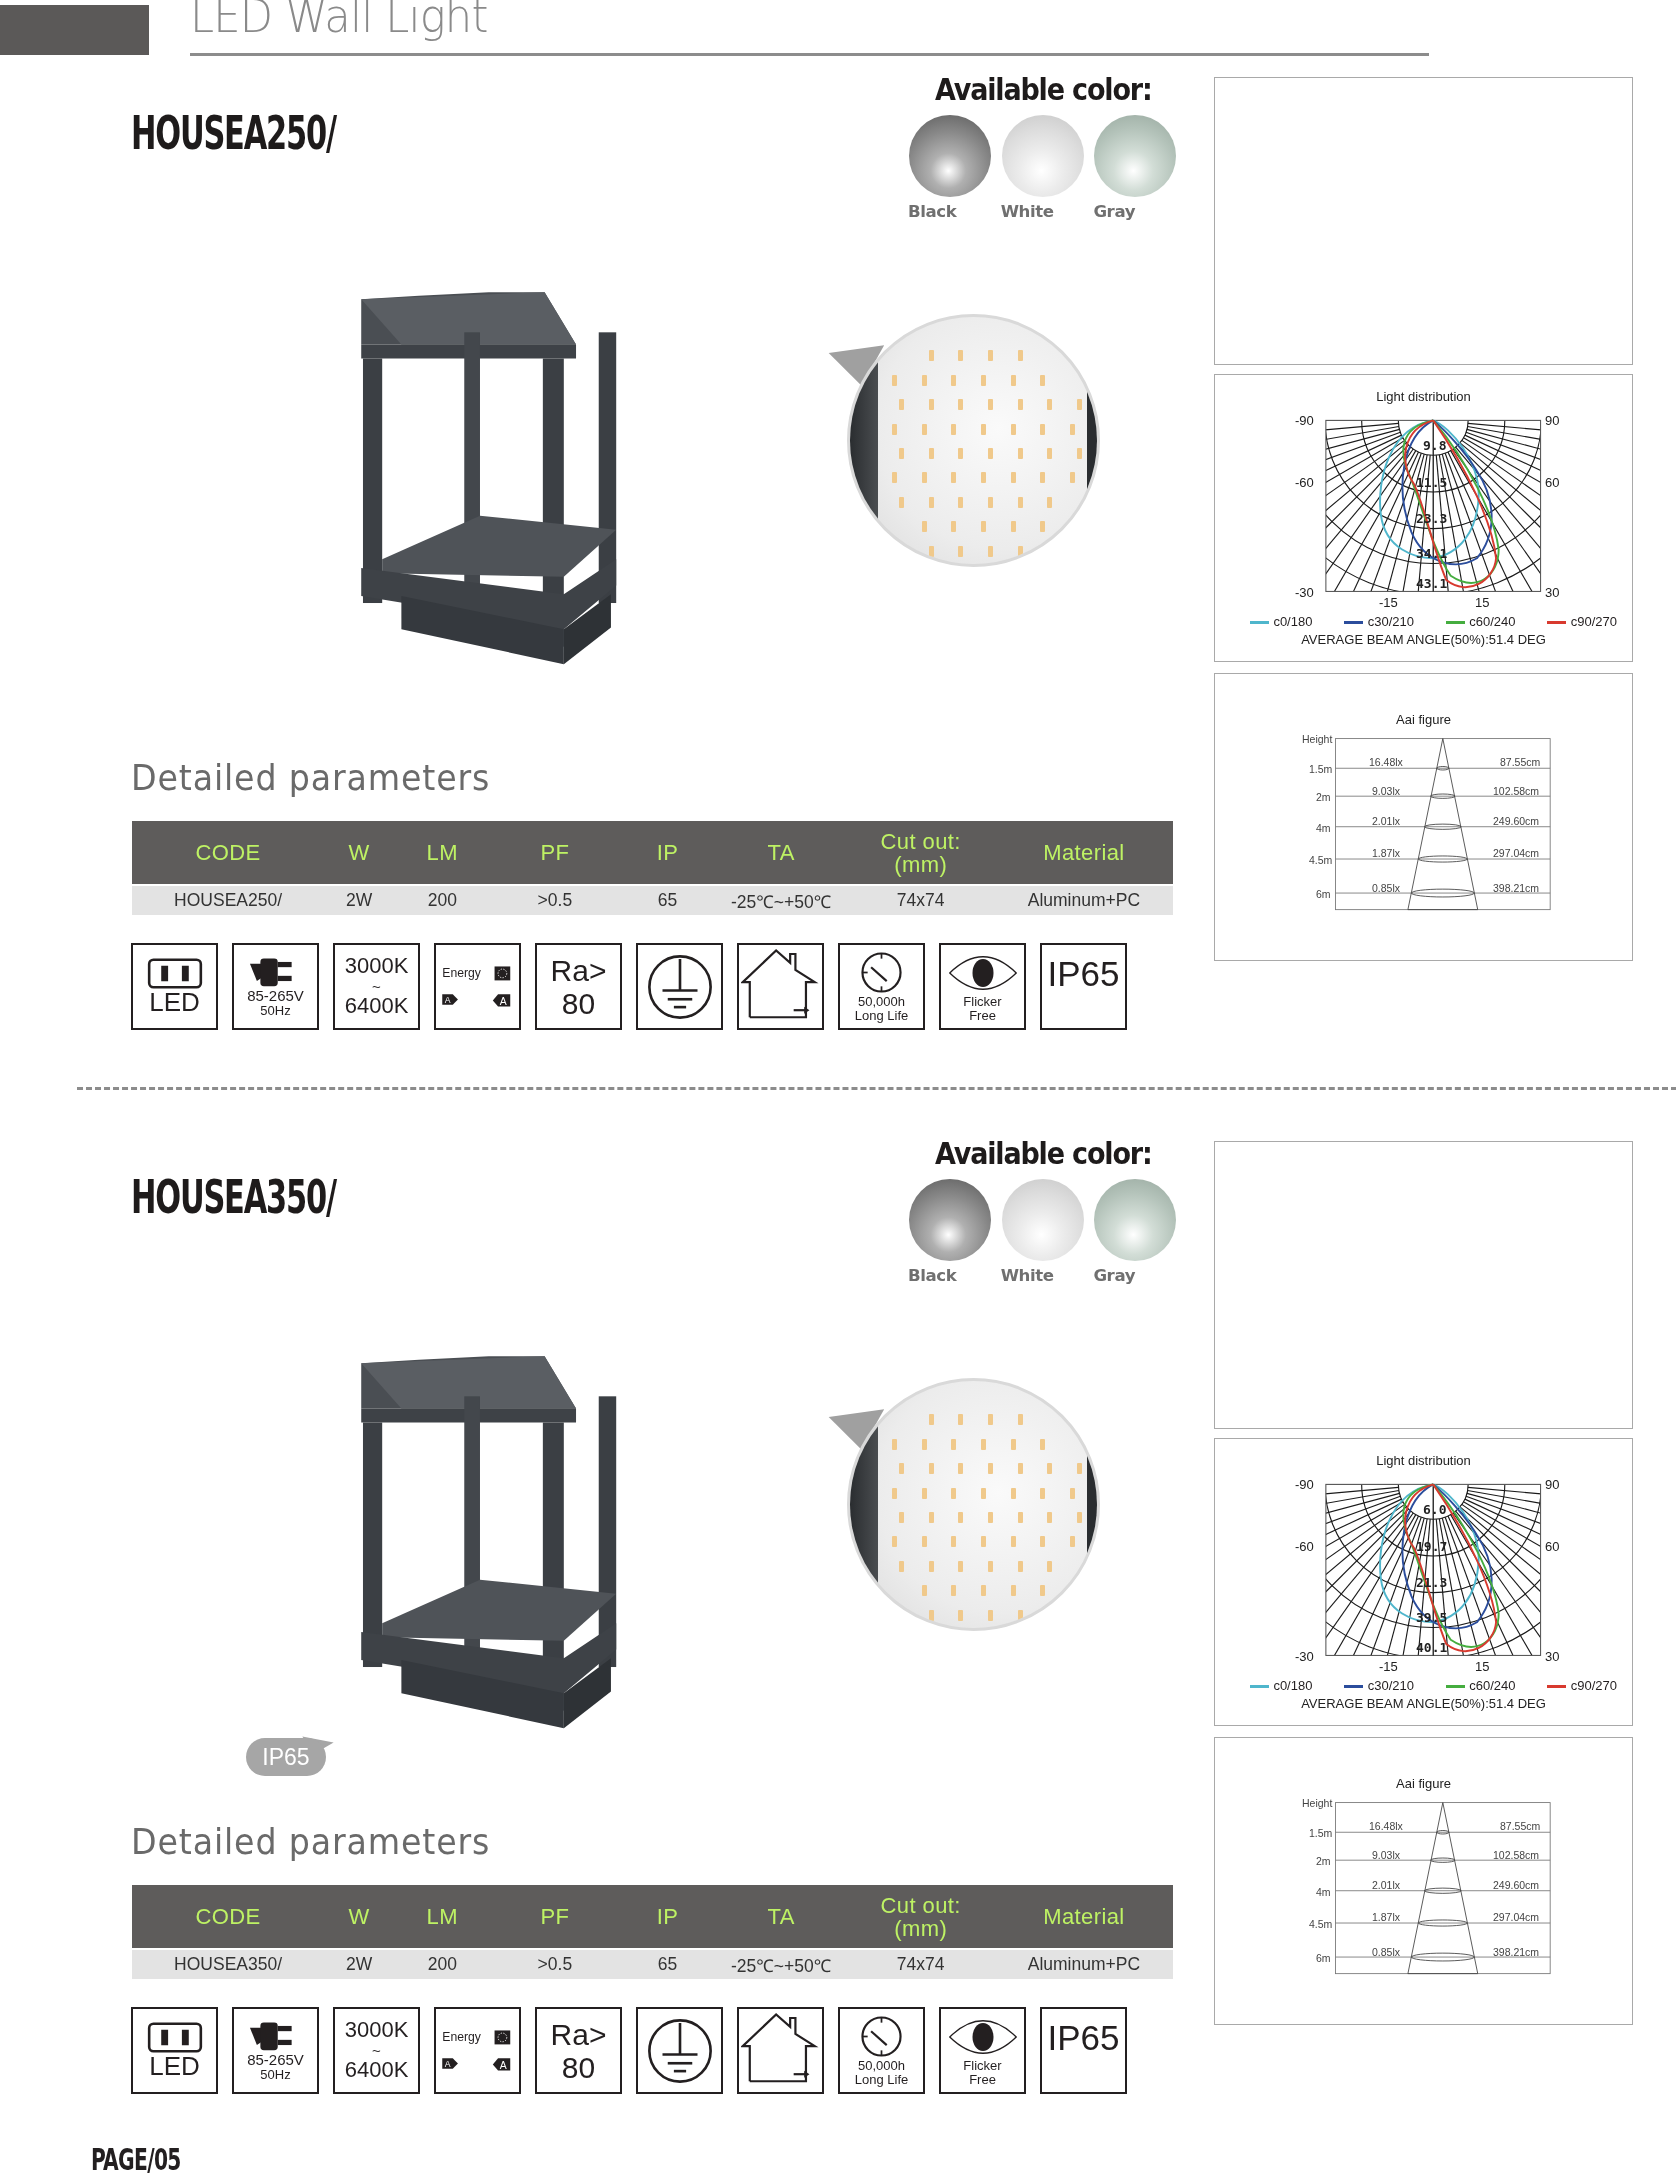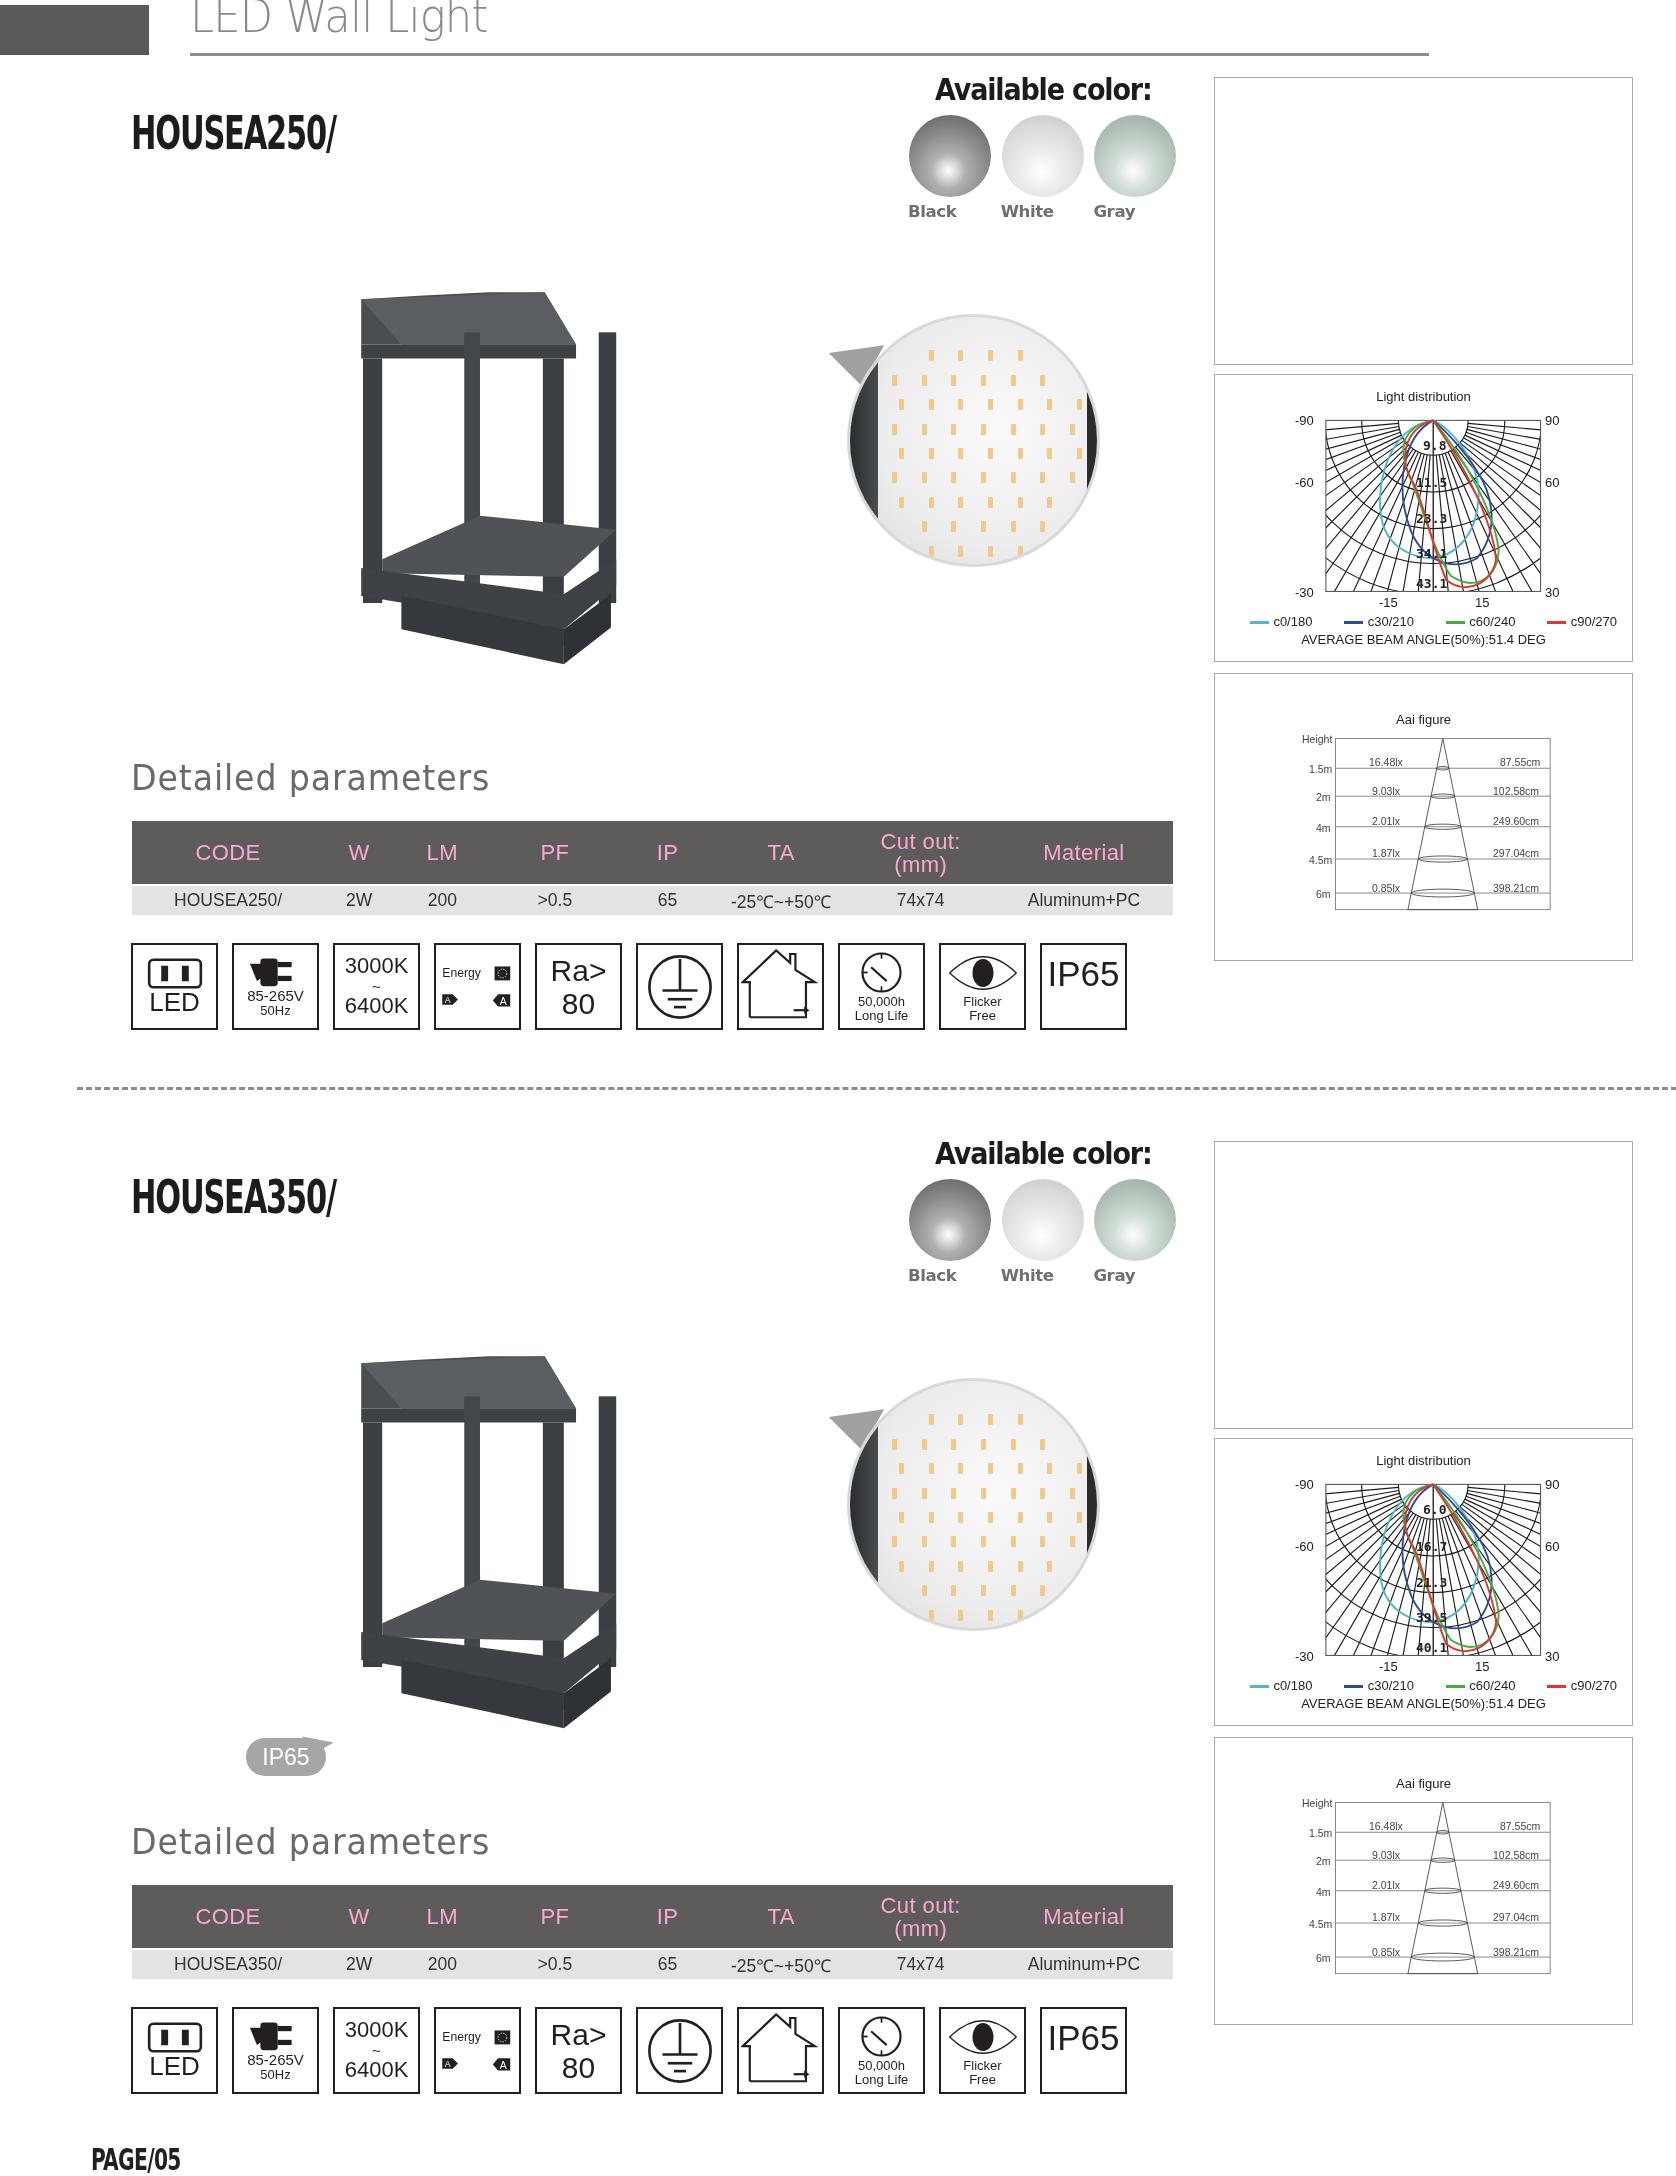--- a/index.html
+++ b/index.html
@@ -38,21 +38,21 @@
   .p-blank { top: 77px; height: 288px; }
   .p-light { top: 374px; height: 288px; }
   .p-aai { top: 673px; height: 288px; }
 
   .chart-title { position: absolute; width: 100%; text-align: center; font-size: 13px; color: #222; }
   .tick { position: absolute; font-size: 13px; color: #222; }
 
   
   .dp-title { position: absolute; left: 131px; top: 758px; font-family: "DejaVu Sans", sans-serif; font-size: 35px; color: #6a6a6a; letter-spacing: 0.9px; transform: scaleX(0.95); transform-origin: left top; }
   .spec-table { position: absolute; left: 132px; top: 821px; width: 1041px; border-collapse: collapse; font-family: "Liberation Sans", sans-serif; }
-  .spec-table th { background: #5e5c5b; color: #f9a8d4; font-weight: normal; font-size: 22px; height: 64px; line-height: 23px; letter-spacing: 0.4px; }
+  .spec-table th { background: #5e5c5b; color: #bef264; font-weight: normal; font-size: 22px; height: 64px; line-height: 23px; letter-spacing: 0.4px; }
   .spec-table td { background: #e3e3e3; color: #333; font-size: 17.5px; height: 30px; text-align: center; }
   .spec-table tr.sep th { border-bottom: 2.6px solid #fff; }
 
   
   .features { position: absolute; left: 131px; top: 943px; display: flex; gap: 14px; }
   .feat { width: 87px; height: 87px; border: 2.6px solid #231f20; background: #fff; position: relative; display: flex; flex-direction: column; align-items: center; justify-content: center; font-family: "Liberation Sans", sans-serif; color: #231f20; }
   .feat .big { font-size: 26px; line-height: 26px; }
   .feat .mid { font-size: 22px; line-height: 24.5px; }
   .feat .small { font-size: 15px; line-height: 15.7px; }
   .feat .tiny { font-size: 13px; line-height: 14px; }
@@ -474,21 +474,21 @@
     </svg>
     <span class="tick" style="left:80px;top:38px;">-90</span>
     <span class="tick" style="left:80px;top:100px;">-60</span>
     <span class="tick" style="left:80px;top:210px;">-30</span>
     <span class="tick" style="left:330px;top:38px;">90</span>
     <span class="tick" style="left:330px;top:100px;">60</span>
     <span class="tick" style="left:330px;top:210px;">30</span>
     <span class="tick" style="left:164px;top:220px;">-15</span>
     <span class="tick" style="left:260px;top:220px;">15</span>
     <span class="tick ring" style="left:208px;top:63px;font-weight:bold;font-family:'DejaVu Sans Mono',monospace;">6.0</span>
-    <span class="tick ring" style="left:201px;top:100px;font-weight:bold;font-family:'DejaVu Sans Mono',monospace;">16.7</span>
+    <span class="tick ring" style="left:201px;top:100px;font-weight:bold;font-family:'DejaVu Sans Mono',monospace;">19.7</span>
     <span class="tick ring" style="left:201px;top:136px;font-weight:bold;font-family:'DejaVu Sans Mono',monospace;">21.3</span>
     <span class="tick ring" style="left:201px;top:171px;font-weight:bold;font-family:'DejaVu Sans Mono',monospace;">39.5</span>
     <span class="tick ring" style="left:201px;top:201px;font-weight:bold;font-family:'DejaVu Sans Mono',monospace;">40.1</span>
     <div style="position:absolute;left:35px;top:239px;width:367px;display:flex;justify-content:space-between;font-size:13px;">
       <span><i style="display:inline-block;width:19px;height:2.6px;background:#4fb6cc;vertical-align:middle;margin-right:4.4px;"></i><span>c0/180</span></span>
       <span><i style="display:inline-block;width:19px;height:2.6px;background:#2b4d9c;vertical-align:middle;margin-right:4.4px;"></i><span>c30/210</span></span>
       <span><i style="display:inline-block;width:19px;height:2.6px;background:#45ad3f;vertical-align:middle;margin-right:4.4px;"></i><span>c60/240</span></span>
       <span><i style="display:inline-block;width:19px;height:2.6px;background:#d83a2f;vertical-align:middle;margin-right:4.4px;"></i><span>c90/270</span></span>
     </div>
     <div class="chart-title" style="top:257px;">AVERAGE BEAM ANGLE(50%):51.4  DEG</div>

